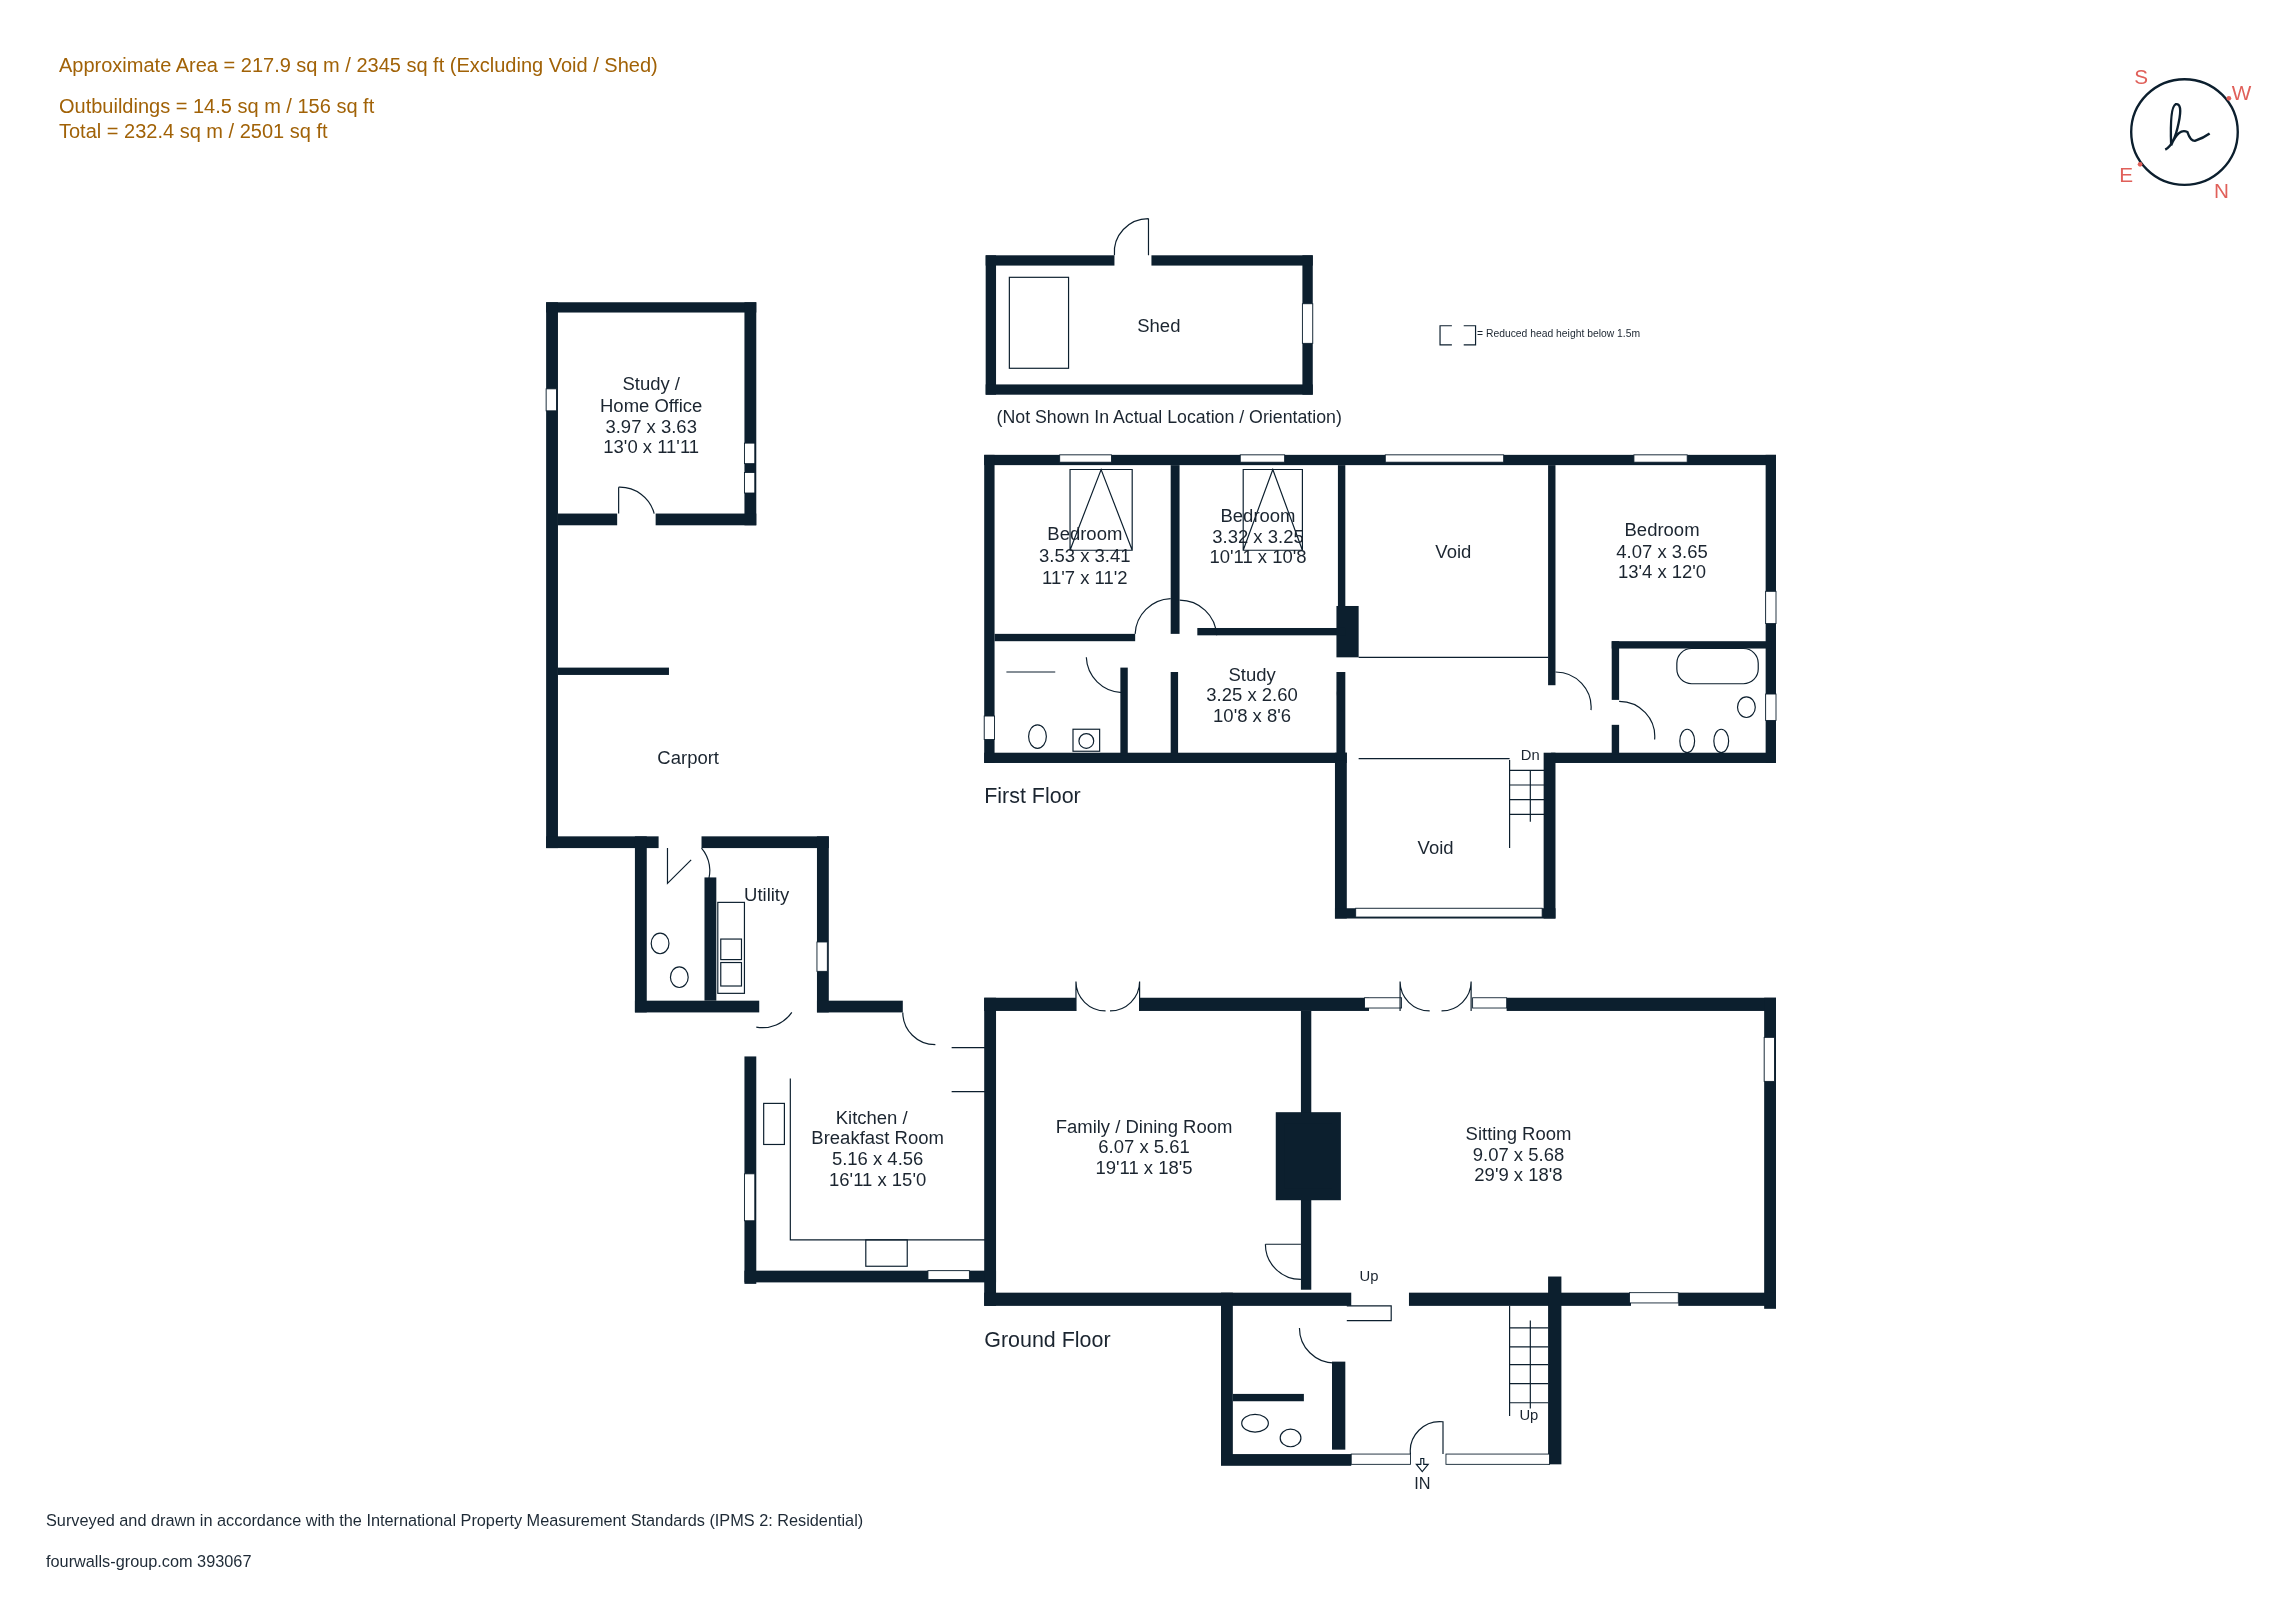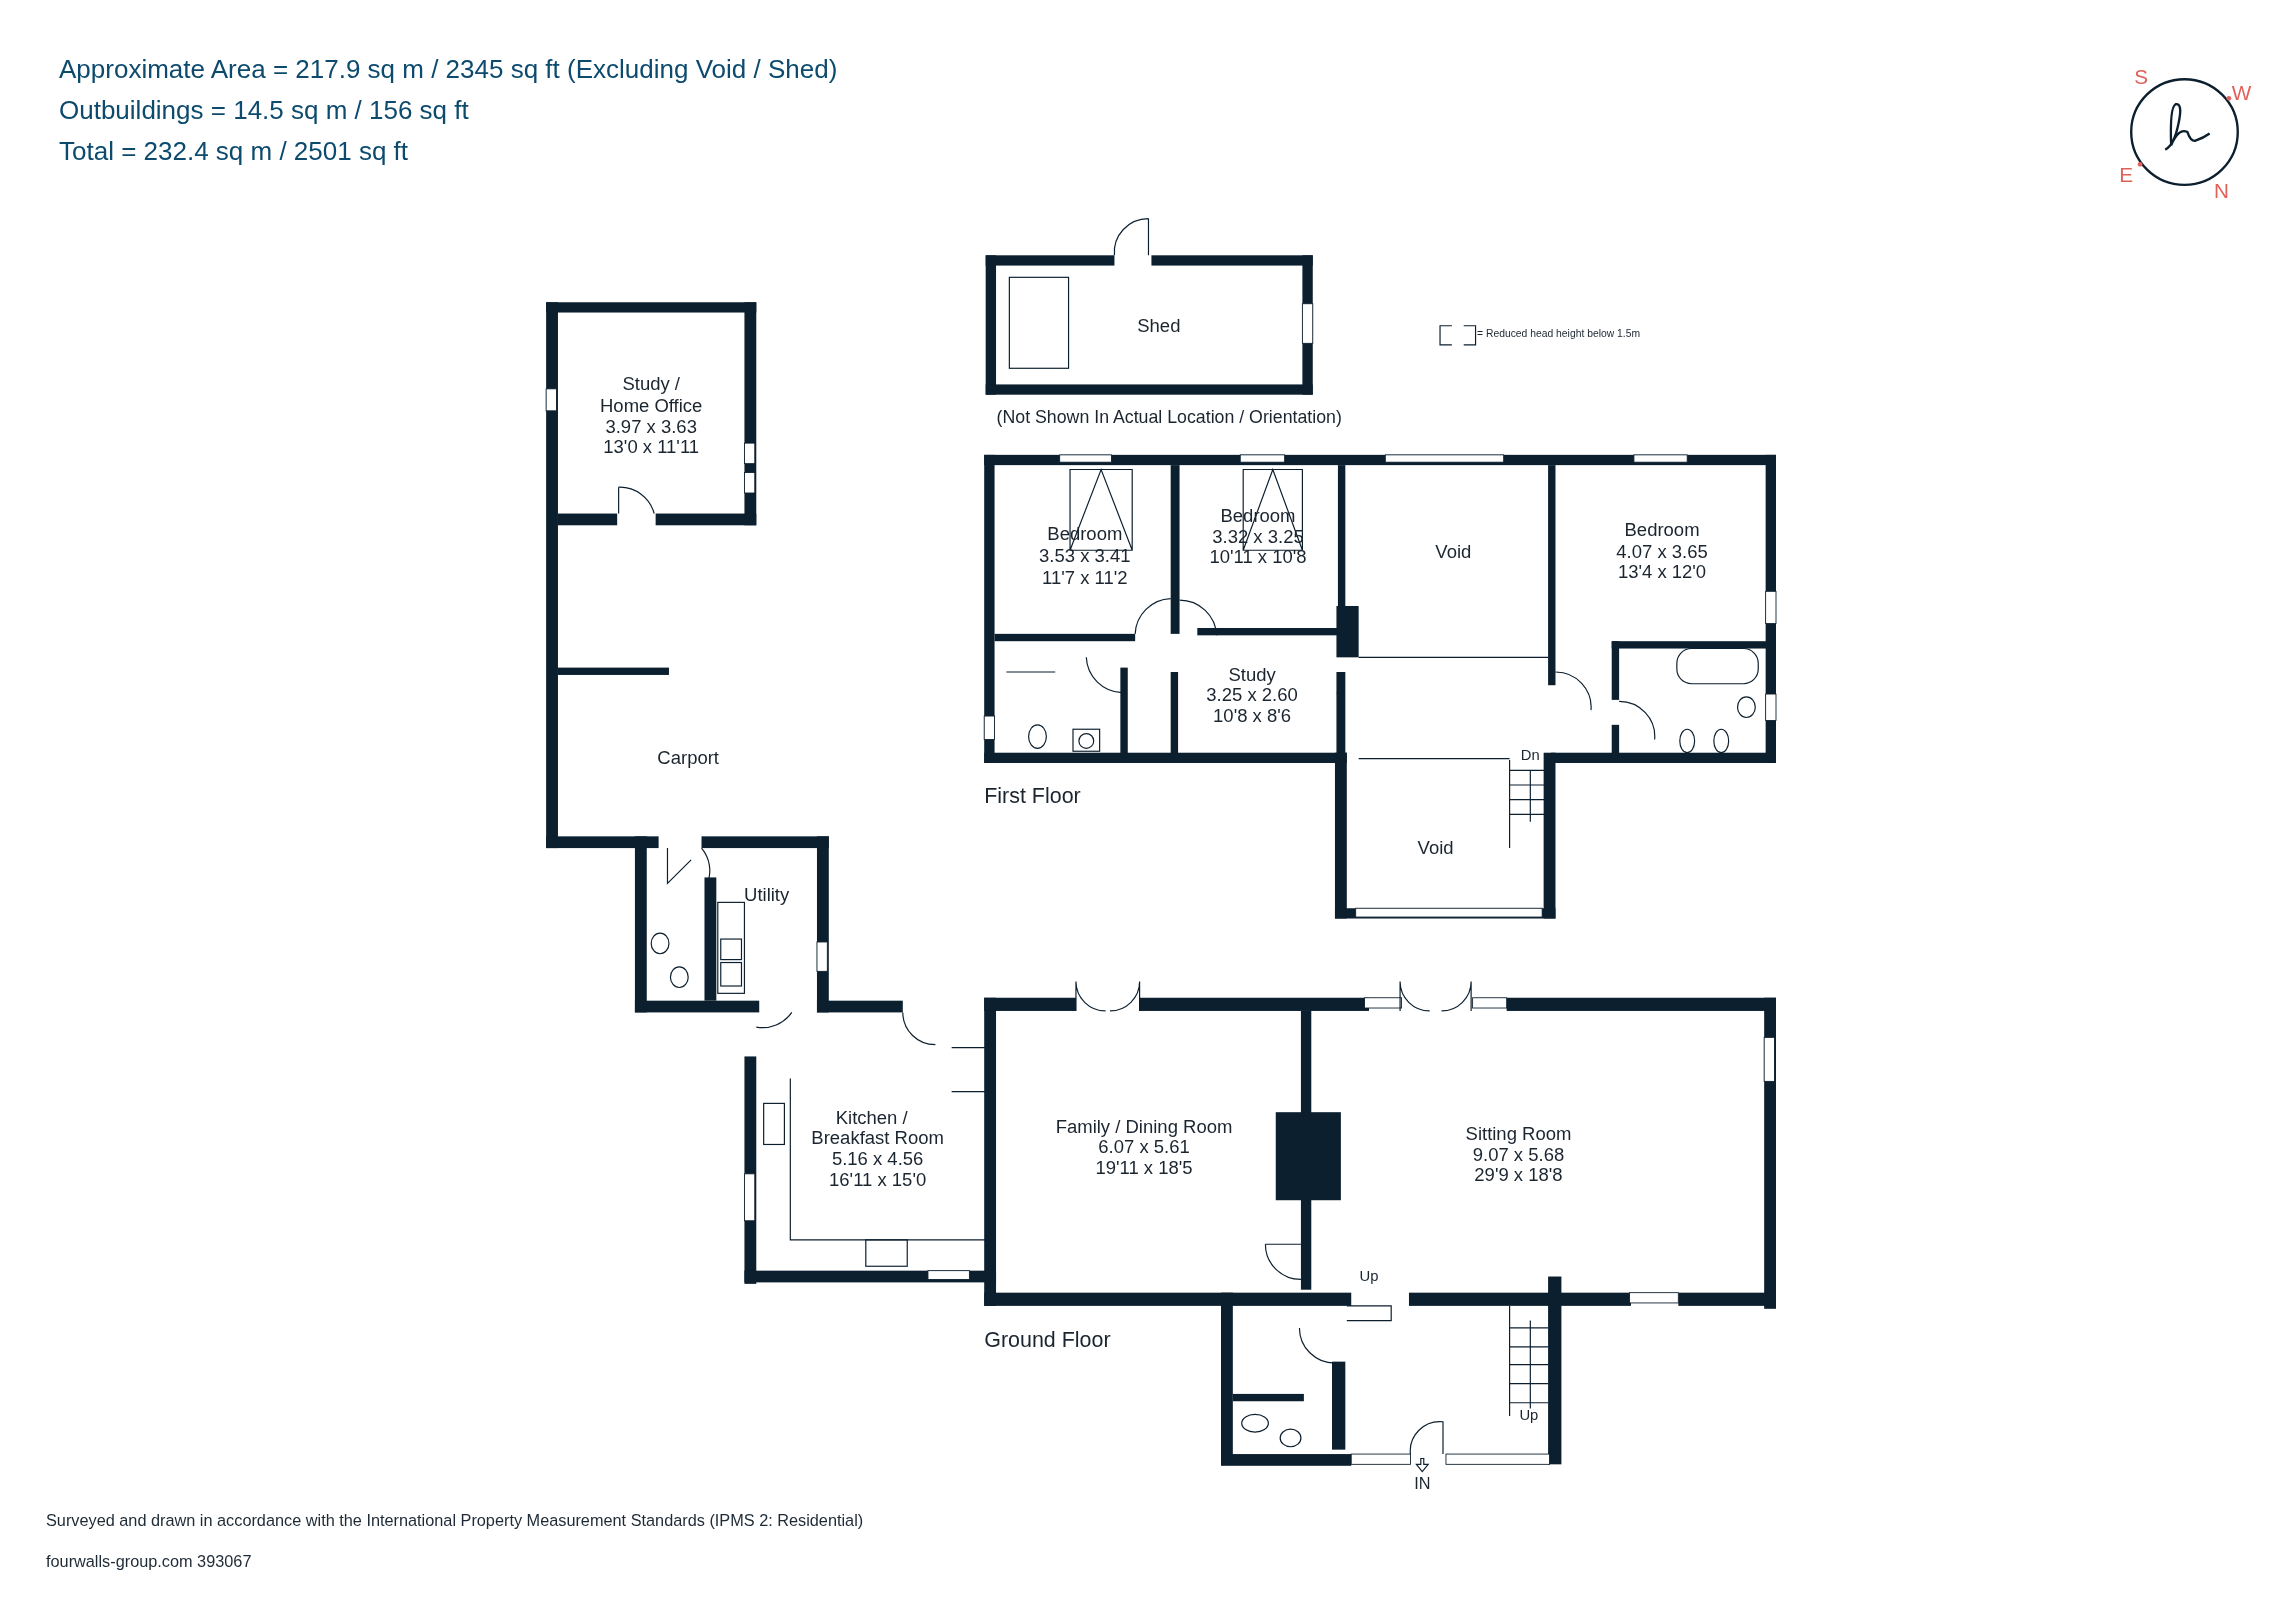--- a/index.html
+++ b/index.html
@@ -1,34 +1,34 @@
 <!DOCTYPE html>
 <html><head>
 <meta charset="utf-8">
 <style>
   html, body { margin: 0; padding: 0; background: #ffffff; }
   body { width: 2294px; height: 1614px; position: relative; overflow: hidden;
          font-family: "Liberation Sans", sans-serif; color: #1b2530; }
-  .hdr { position: absolute; left: 59px; font-size: 26px; color: #0c4a6e; white-space: nowrap; }
+  .hdr { position: absolute; left: 59px; font-size: 20px; color: #a16207; white-space: nowrap; }
   .ftr { position: absolute; left: 46px; font-size: 16.3px; color: #1e2a36; white-space: nowrap; }
   #plan { position: absolute; left: 0; top: 0; width: 2294px; height: 1614px; }
   .wall { fill: #0c1f2e; }
   .thin { fill: none; stroke: #0c1f2e; stroke-width: 0.8; }
   .win { fill: #ffffff; stroke: #0c1f2e; stroke-width: 0.6; }
   .lbl { font-family: "Liberation Sans", sans-serif; font-size: 12.5px; fill: #1b2530; text-anchor: middle; }
   .flbl { font-family: "Liberation Sans", sans-serif; font-size: 14.5px; fill: #1b2530; }
   .small { font-family: "Liberation Sans", sans-serif; font-size: 7px; fill: #1b2530; }
   .comp { font-family: "Liberation Sans", sans-serif; font-size: 14px; fill: #e0605a; }
 </style>
 </head>
 <body>
 
 <div class="hdr" style="top:54px">Approximate Area = 217.9 sq m / 2345 sq ft (Excluding Void / Shed)</div>
 <div class="hdr" style="top:95px">Outbuildings = 14.5 sq m / 156 sq ft</div>
-<div class="hdr" style="top:136px">Total = 232.4 sq m / 2501 sq ft</div>
+<div class="hdr" style="top:120px">Total = 232.4 sq m / 2501 sq ft</div>
 
 <svg id="plan" viewBox="0 0 1550 1100" preserveAspectRatio="none">
 
   <g>
     <circle cx="1476" cy="90" r="36" fill="none" stroke="#0c1f2e" stroke-width="1.6"></circle>
     <path d="M1463 102 q6 -3 9 -18 q3 -14 -2 -13 q-4 2 -3 28 q5 -12 11 -9 q2 6 5 6 q6 -2 10 -5" fill="none" stroke="#0c1f2e" stroke-width="1.6"></path>
     <circle cx="1506" cy="67" r="1.6" fill="#e0605a"></circle>
     <circle cx="1446" cy="112" r="1.6" fill="#e0605a"></circle>
     <text class="comp" x="1442" y="57">S</text>
     <text class="comp" x="1508" y="68">W</text>

